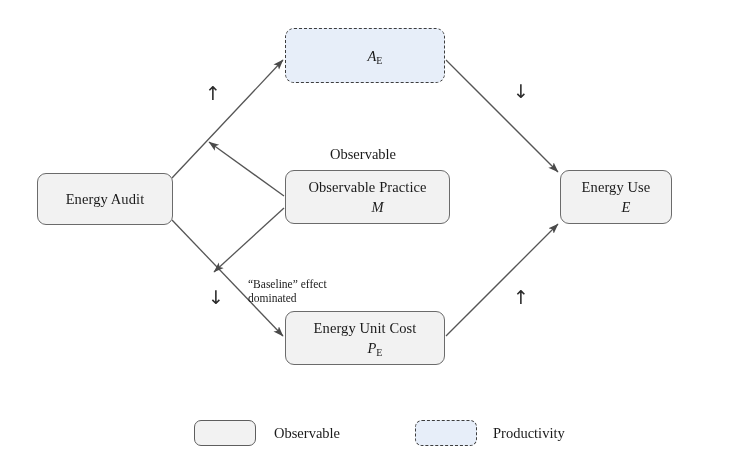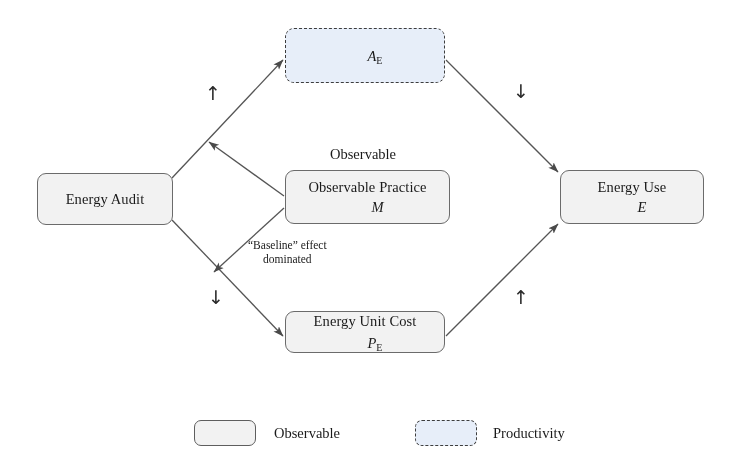--- a/index.html
+++ b/index.html
@@ -68,22 +68,23 @@
 
   .float-text {
     position: absolute;
     font-size: 14.5px;
     white-space: nowrap;
   }
   .annot {
     position: absolute;
     font-size: 11.5px;
     line-height: 1.25;
-    text-align: center;
+    text-align: left;
     white-space: nowrap;
+    margin-top: 39px;
   }
   .glyph {
     position: absolute;
     font-size: 19px;
     line-height: 1;
     color: #2b2b2b;
     font-family: "DejaVu Sans", sans-serif;
   }
 
   .legend-swatch {
@@ -143,28 +144,28 @@
     </div>
   </div>
 
   <div class="float-text" style="left:330px; top:146px;">Observable</div>
 
   <div class="node observable" style="left:285px; top:170px; width:165px; height:54px;">
     <div class="node-label">Observable Practice</div>
     <div class="node-symbol">M</div>
   </div>
 
-  <div class="node observable" style="left:285px; top:311px; width:160px; height:42px;justify-content:space-between;">
+  <div class="node observable" style="left:285px; top:311px; width:160px; height:54px;">
     <div class="node-label">Energy Unit Cost</div>
     <div class="node-symbol">
       <span>P</span><sub>E</sub>
     </div>
   </div>
 
-  <div class="node observable" style="left:560px; top:170px; width:144px; height:54px;text-align:center;">
+  <div class="node observable" style="left:560px; top:170px; width:112px; height:54px;text-align:center;">
     <div class="node-label">Energy Use</div>
     <div class="node-symbol">E</div>
   </div>
 
   <div class="annot" style="left:248px; top:238px;">
     <div>“Baseline” effect</div>
     <div>dominated</div>
   </div>
 
   <div class="glyph" style="left:205px; top:84px;">↑</div>

